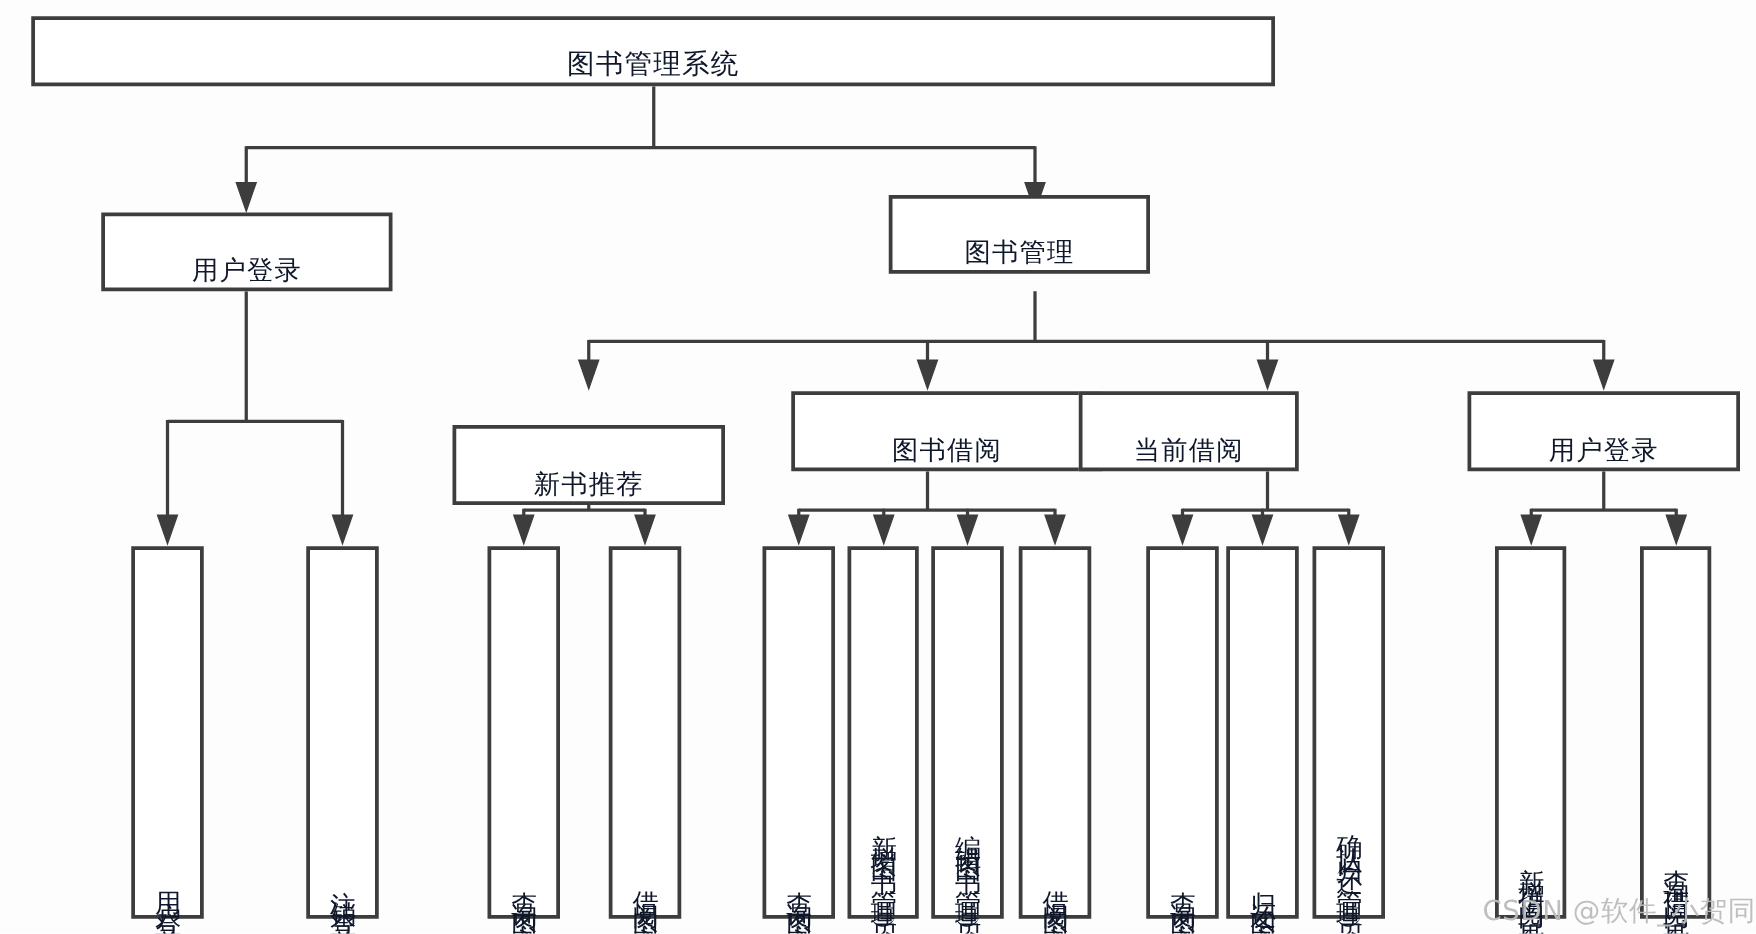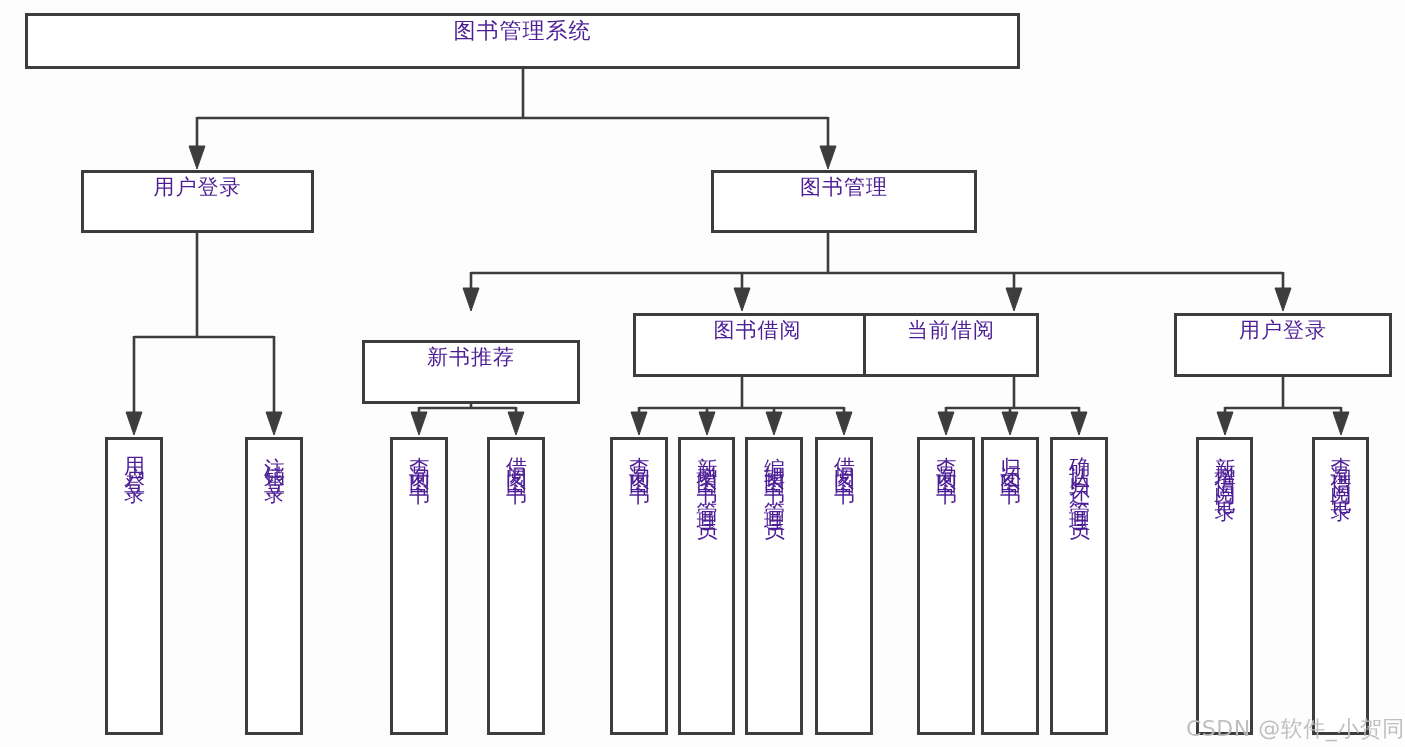--- a/index.html
+++ b/index.html
@@ -22,23 +22,23 @@
     height: 747px;
     z-index: 1;
     pointer-events: none;
   }
   .node {
     position: absolute;
     box-sizing: border-box;
     background: #ffffff;
     border: 3px solid #3d3d3d;
     display: flex;
-    align-items: flex-start;
+    align-items: flex-end;
     justify-content: center;
-    color: #4c1d95;
+    color: #0f172a;
     z-index: 2;
   }
   .node .hlabel {
     font-size: 21px;
     letter-spacing: 1px;
     white-space: nowrap;
   }
   .node.root .hlabel {
     font-size: 22px;
   }
@@ -58,21 +58,21 @@
     color: #bcbcbc;
     opacity: 0.95;
     z-index: 3;
     white-space: nowrap;
     letter-spacing: 0.5px;
   }
 
   
   .root          { left: 25px;   top: 13px;  width: 995px; height: 56px; }
   .l2-user       { left: 81px;   top: 170px; width: 233px; height: 63px; }
-  .l2-book       { left: 711px;  top: 170px; width: 266px; height: 63px; }
+  .l2-book       { left: 711px;  top: 156px; width: 209px; height: 63px; }
   .l3-newbook    { left: 362px;  top: 304px; width: 218px; height: 64px; margin-top: 36px; }
   .l3-borrow     { left: 633px;  top: 313px; width: 249px; height: 64px; }
   .l3-current    { left: 863px;  top: 313px; width: 176px; height: 64px; }
   .l3-records    { left: 1174px; top: 313px; width: 218px; height: 64px; }
 
   .leaf          { top: 437px; width: 58px; height: 298px; }
   .leaf-ul-1     { left: 105px; }
   .leaf-ul-2     { left: 245px; }
   .leaf-nb-1     { left: 390px; }
   .leaf-nb-2     { left: 487px; }

